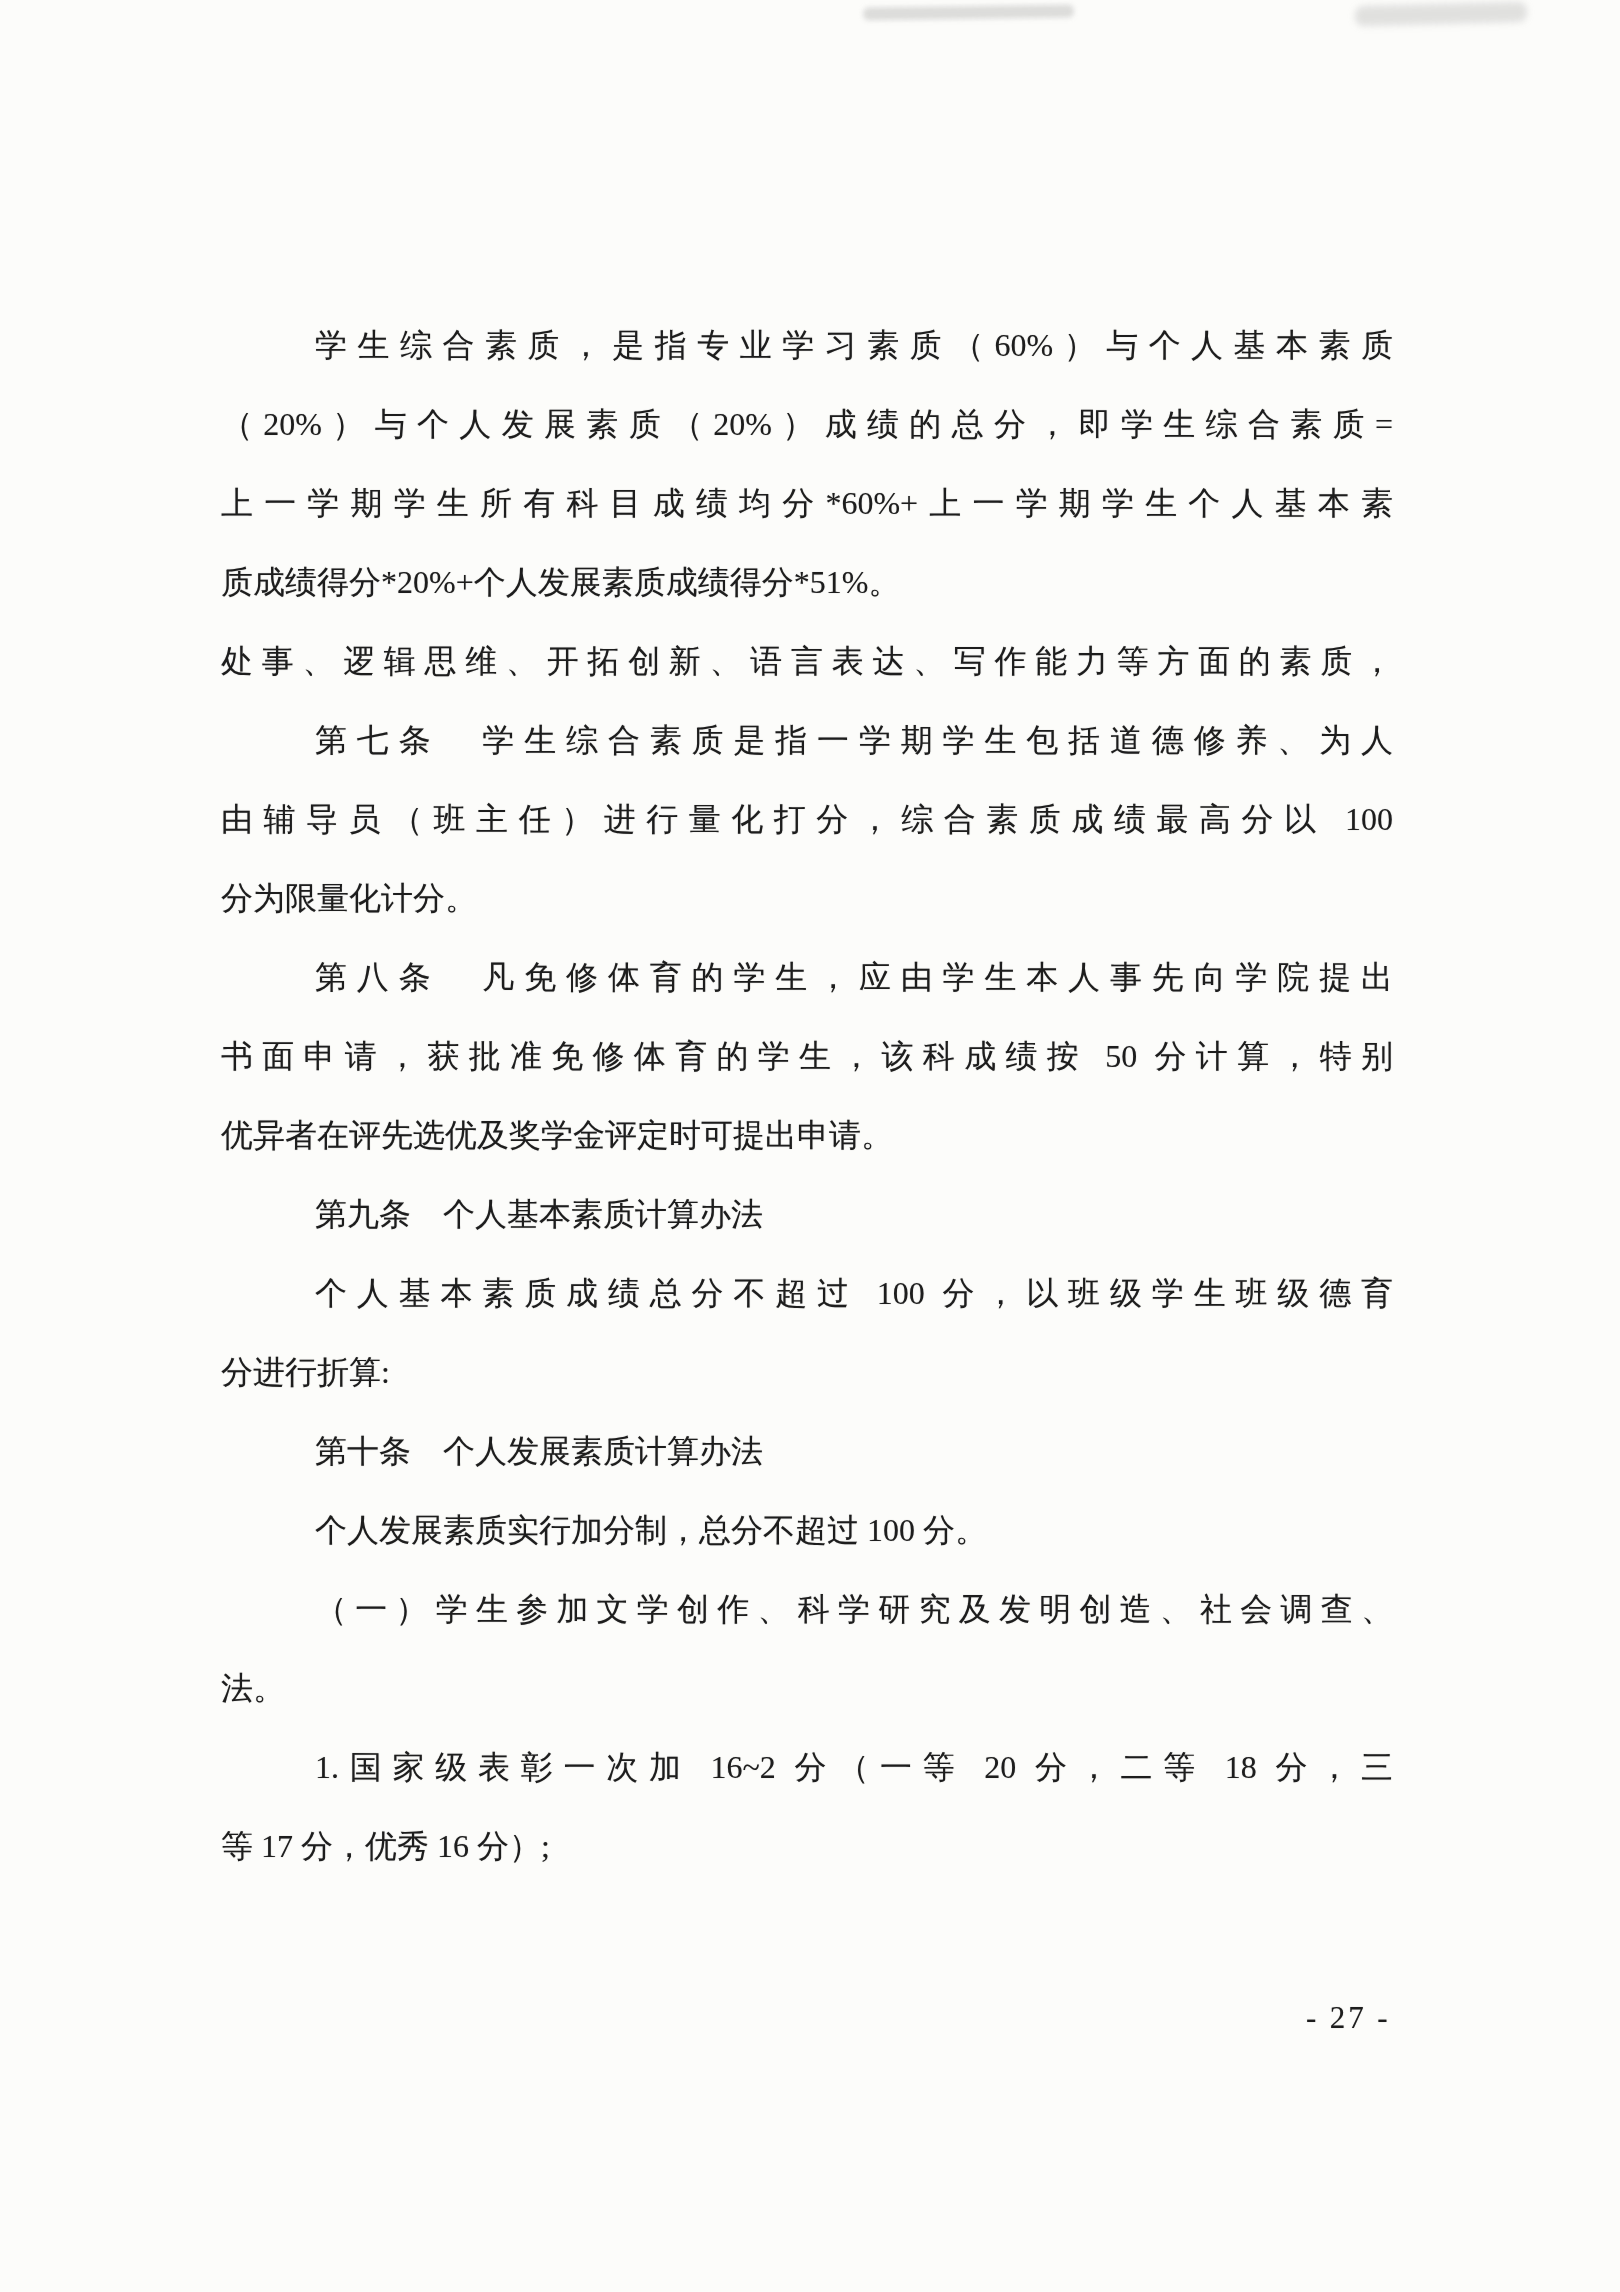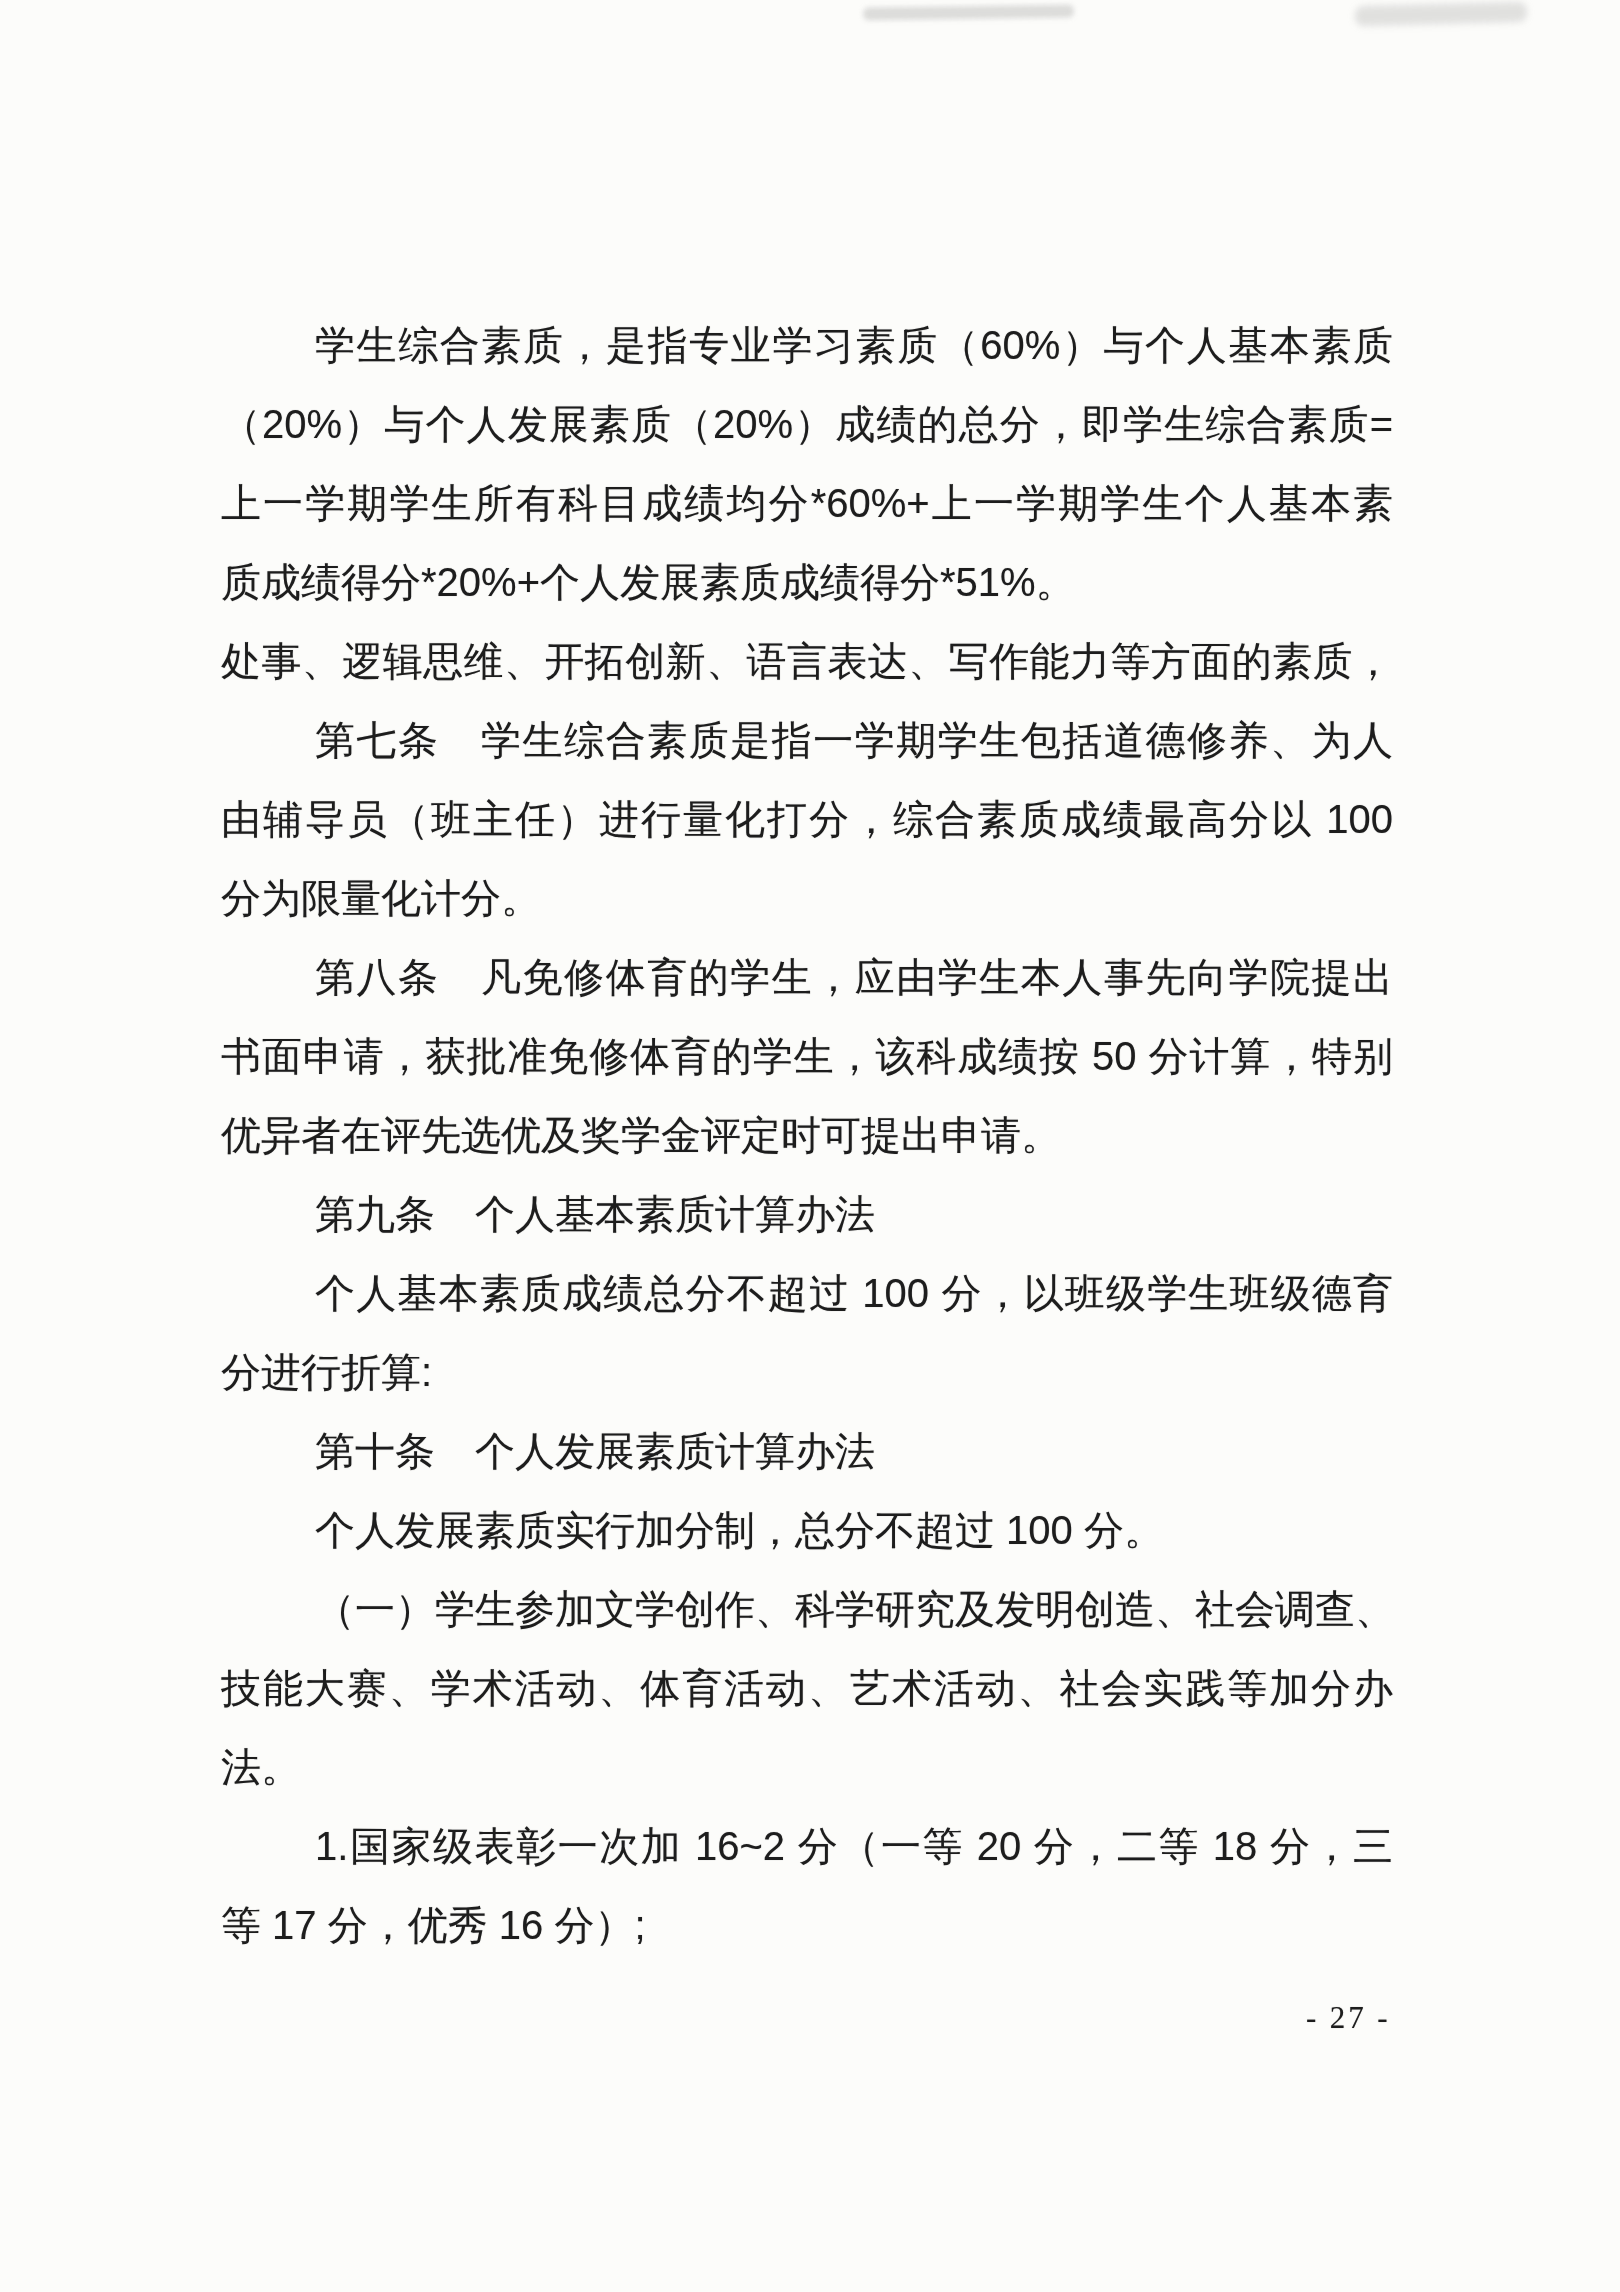--- a/index.html
+++ b/index.html
@@ -21,26 +21,26 @@
   }
   .text-block {
     position: absolute;
     left: 221px;
     top: 306px;
     width: 1172px;
   }
   .line {
     height: 79px;
     line-height: 79px;
-    font-size: 40px;
+    font-size: 32px;
     color: var(--ink, #1d1d1d);
     white-space: nowrap;
     text-align: left;
     text-shadow: 0 0 1px rgba(25,25,25,0.38);
-    font-family: Liberation Sans, sans-serif;
+    font-family: Liberation Serif, serif;
   }
   .line.indent {
     padding-left: 94px;
   }
   .line.justify {
     text-align: justify;
     text-align-last: justify;
     text-justify: inter-character;
   }
   .page-number {
@@ -96,21 +96,20 @@
       <div class="line">分为限量化计分。</div>
       <div class="line indent justify">第八条　凡免修体育的学生，应由学生本人事先向学院提出</div>
       <div class="line justify">书面申请，获批准免修体育的学生，该科成绩按 50 分计算，特别</div>
       <div class="line">优异者在评先选优及奖学金评定时可提出申请。</div>
       <div class="line indent">第九条　个人基本素质计算办法</div>
       <div class="line indent justify">个人基本素质成绩总分不超过 100 分，以班级学生班级德育</div>
       <div class="line">分进行折算:</div>
       <div class="line indent">第十条　个人发展素质计算办法</div>
       <div class="line indent">个人发展素质实行加分制，总分不超过 100 分。</div>
       <div class="line indent justify">（一）学生参加文学创作、科学研究及发明创造、社会调查、</div>
-      <div class="line justify">技能大赛、学术活动、体育活动、艺术活动、社会实践等加分办</div>
       <div class="line">法。</div>
       <div class="line indent justify">1.国家级表彰一次加 16~2 分（一等 20 分，二等 18 分，三</div>
       <div class="line">等 17 分，优秀 16 分）;</div>
     </div>
 
   <div class="page-number">- 27 -</div>
 </div>
 
 
 </body></html>

